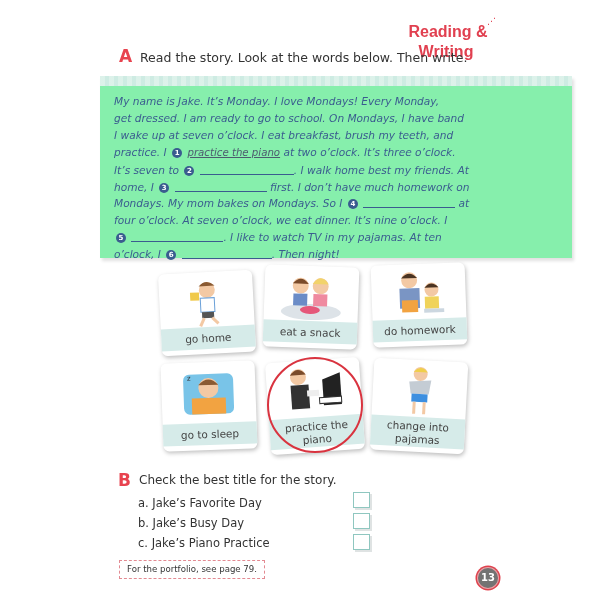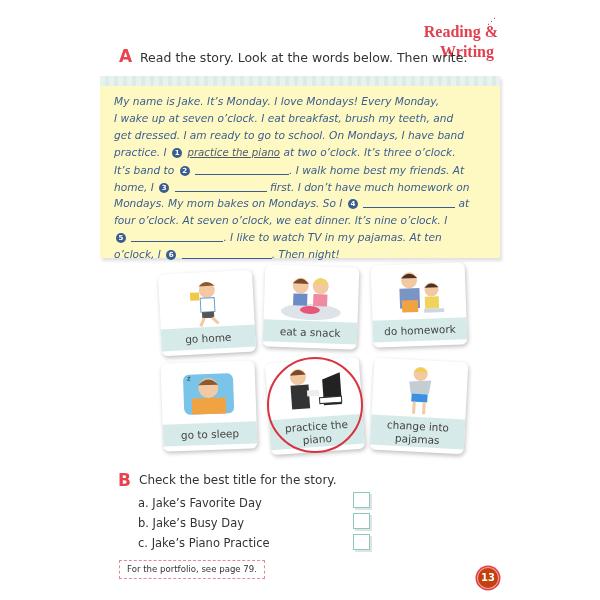--- a/index.html
+++ b/index.html
@@ -1,29 +1,29 @@
 <!DOCTYPE html>
 <html><head>
 <meta charset="utf-8">
 <style>
   * { box-sizing: border-box; margin: 0; padding: 0; }
   html, body { width: 600px; height: 600px; background: #ffffff; overflow: hidden; }
   body { position: relative; font-family: "DejaVu Sans", sans-serif; color: #333; }
 
-  .corner-title { position: absolute; left: 398px; top: 22px; width: 100px; text-align: right;
-    font-family: Liberation Serif, serif; font-weight: bold; color: #e14050; font-size: 16px; line-height: 20px; }
+  .corner-title { position: absolute; left: 398px; top: 22px; width: 100px; text-align: center;
+    font-family: Liberation Sans, sans-serif; font-weight: bold; color: #e14050; font-size: 16px; line-height: 20px; }
   .corner-title .l1 { display:block; }
   .corner-title .l2 { display:block; padding-right: 4px; }
   .sparkle { position:absolute; left: 487px; top: 16px; color:#e14050; font-size: 9px; letter-spacing:1px; }
 
   .section-letter { position: absolute; font-weight: bold; color: #e8434f; font-size: 17px; }
   .instr { position: absolute; font-size: 12.5px; color: #333; }
 
-  .story { position: absolute; left: 100px; top: 76px; width: 400px; height: 182px;
-    background: #fef9c3; box-shadow: 2px 3px 3px rgba(0,0,0,0.12); text-decoration: underline; }
+  .story { position: absolute; left: 100px; top: 76px; width: 472px; height: 182px;
+    background: #86efac; box-shadow: 2px 3px 3px rgba(0,0,0,0.12); text-decoration: underline; }
   .story-top { position:absolute; left:0; top:0; width:100%; height:10px;
     background: repeating-linear-gradient(90deg, #e6f2f1 0 5px, #d6ebe9 5px 9px); opacity: .9; }
   .story-text { position: absolute; left: 14px; top: 17px; width: 370px;
     font-family: "DejaVu Sans", sans-serif; font-style: italic; font-size: 10.6px;
     line-height: 16.9px; color: #3a5c8f; white-space: nowrap; }
   .num { display:inline-block; width: 10px; height: 10px; border-radius: 50%; background:#3a5c8f; color:#fff;
     font-size: 7px; font-style: normal; text-align:center; line-height:10px; font-weight:bold; vertical-align: 1px; margin: 0 2px; }
   .blank { display:inline-block; border-bottom: 1px solid #3a5c8f; height: 11px; vertical-align: -1px; }
   .answer { color:#4c5b6e; font-style: italic; font-size: 10.2px; text-decoration: underline; }
 
@@ -36,49 +36,49 @@
 
   .circle { position:absolute; left: 267px; top: 357px; width: 96px; height: 96px; border: 2px solid #d9333f; border-radius: 50%; }
 
   .opt { position:absolute; left: 138px; font-size: 11.5px; color:#333; }
   .checkbox { position:absolute; left: 353px; width: 17px; height: 16px; border: 1.5px solid #8fc7c0; background:#fff;
     box-shadow: 2px 2px 0 #dfe3e3; }
 
   .portfolio { position:absolute; left: 119px; top: 560px; width: 146px; height: 19px; border: 1px dashed #e38a92;
     font-size: 8.6px; color:#333; line-height: 17px; padding-left: 7px; }
 
-  .page-num { position:absolute; left: 477px; top: 567px; width: 22px; height: 22px; border-radius: 50%; background:#c2410c;
+  .page-num { position:absolute; left: 477px; top: 567px; width: 22px; height: 22px; border-radius: 50%; background:#737373;
     color:#fff; font-weight:bold; font-size: 10px; text-align:center; line-height: 22px; box-shadow: 0 0 0 1.5px #e2404c, inset 0 0 0 1px #f59aa1; }
 </style>
 </head>
 <body>
 
 <div class="corner-title">
   <span class="l1">Reading &amp;</span>
   <span class="l2">Writing</span>
 </div>
 <span class="sparkle">⋰</span>
 
 <span class="section-letter" style="left:119px; top:46px;">A</span>
 <span class="instr" style="left:140px; top:50px;">Read the story. Look at the words below. Then write.</span>
 
 <div class="story">
   <div class="story-top"></div>
   <div class="story-text">
     <div>My name is Jake. It’s Monday. I love Mondays! Every Monday,</div>
+    <div>get dressed. I am ready to go to school. On Mondays, I have band</div>
     <div>I wake up at seven o’clock. I eat breakfast, brush my teeth, and</div>
-    <div>get dressed. I am ready to go to school. On Mondays, I have band</div>
     <div>
       <span>practice. I</span>
       <span class="num">1</span>
       <span class="answer">practice the piano</span>
       <span>at two o’clock. It’s three o’clock.</span>
     </div>
     <div>
-      <span>It’s band to</span>
+      <span>It’s seven to</span>
       <span class="num">2</span>
       <span class="blank" style="width:94px"></span><span>. I walk home best my friends. At</span>
     </div>
     <div>
       <span>home, I</span>
       <span class="num">3</span>
       <span class="blank" style="width:92px"></span>
       <span>first. I don’t have much homework on</span>
     </div>
     <div>

